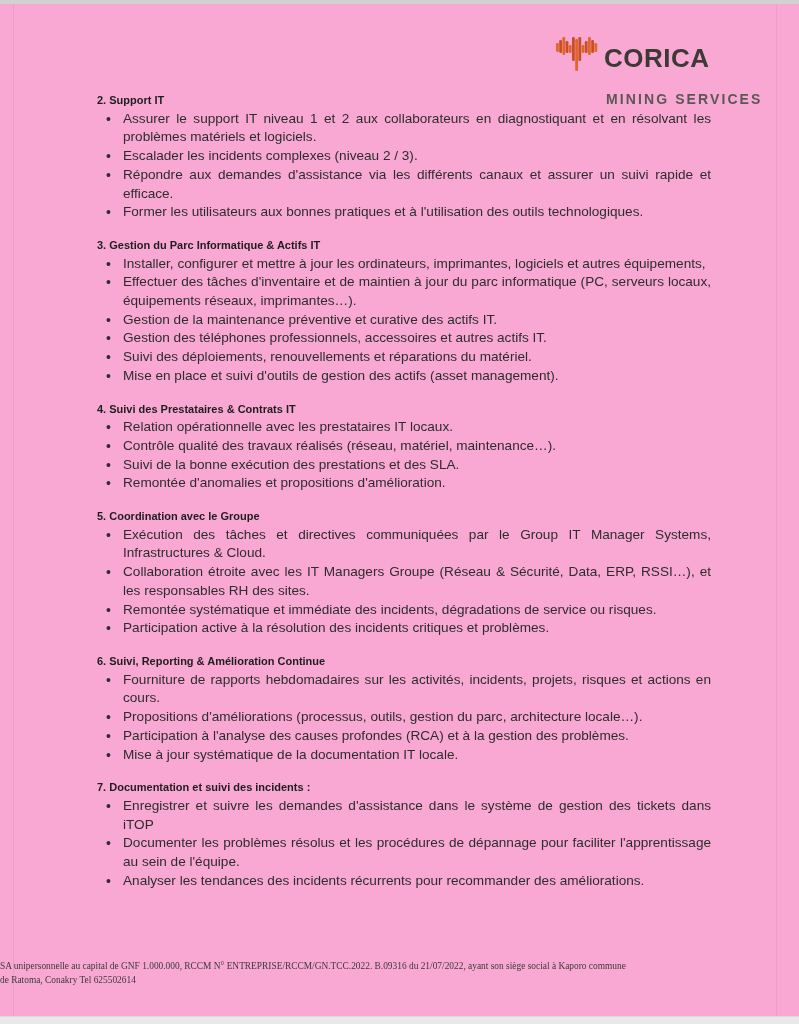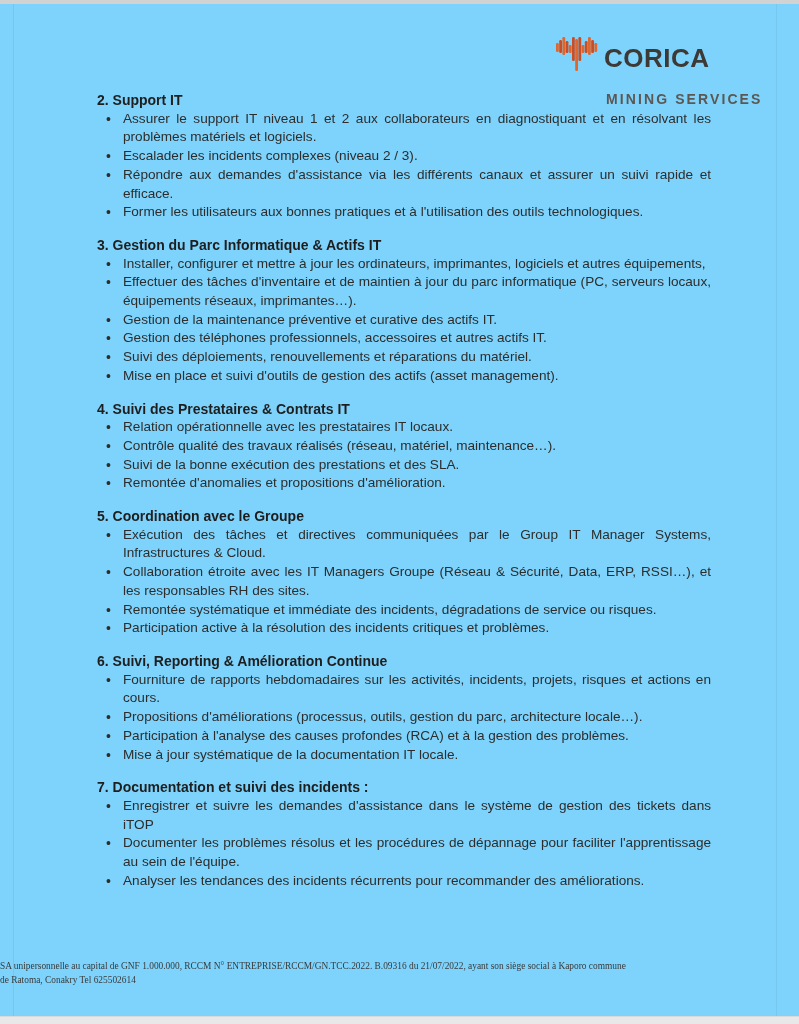--- a/index.html
+++ b/index.html
@@ -1,19 +1,19 @@
 <!DOCTYPE html>
 <html><head>
 <meta charset="utf-8">
 <style>
   html,body { margin:0; padding:0; background:#e9e9e9; }
   .page {
     position:relative;
     width:799px; height:1024px;
-    background:#7dd3fc;
+    background:#f9a8d4;
     overflow:hidden;
     font-family:"Liberation Sans", sans-serif;
     color:#2d2d2d;
   }
   
   .edge-top    { position:absolute; top:0; left:0; right:0; height:4px; background:#d2d2d2; }
   .edge-bottom { position:absolute; bottom:0; left:0; right:0; height:7px; background:#e8e8e8; border-top:1px solid #dadada; }
   .edge-left   { position:absolute; top:4px; bottom:8px; left:13px; width:1px; background:rgba(0,0,0,0.06); }
   .edge-right  { position:absolute; top:4px; bottom:8px; right:22px; width:1px; background:rgba(0,0,0,0.05); }
 
@@ -30,21 +30,21 @@
     letter-spacing:2.1px; margin-top:20px; padding-left:2px;
   }
 
   
   .content {
     position:absolute; left:97px; top:91px; width:614px;
     font-size:13.6px; line-height:18.7px;
   }
   .doc-section + .doc-section { margin-top:14px; }
   .section-title {
-    margin:0; font-size:14px; font-weight:bold; color:#1e1e1e;
+    margin:0; font-size:11px; font-weight:bold; color:#1e1e1e;
     line-height:18.7px;
   }
   .bullets { list-style:none; margin:0; padding:0; }
   .bullets li {
     position:relative; padding-left:26px;
     text-align:justify;
   }
   .bullets li::before {
     content:"\2022";
     position:absolute; left:9px; top:0;

